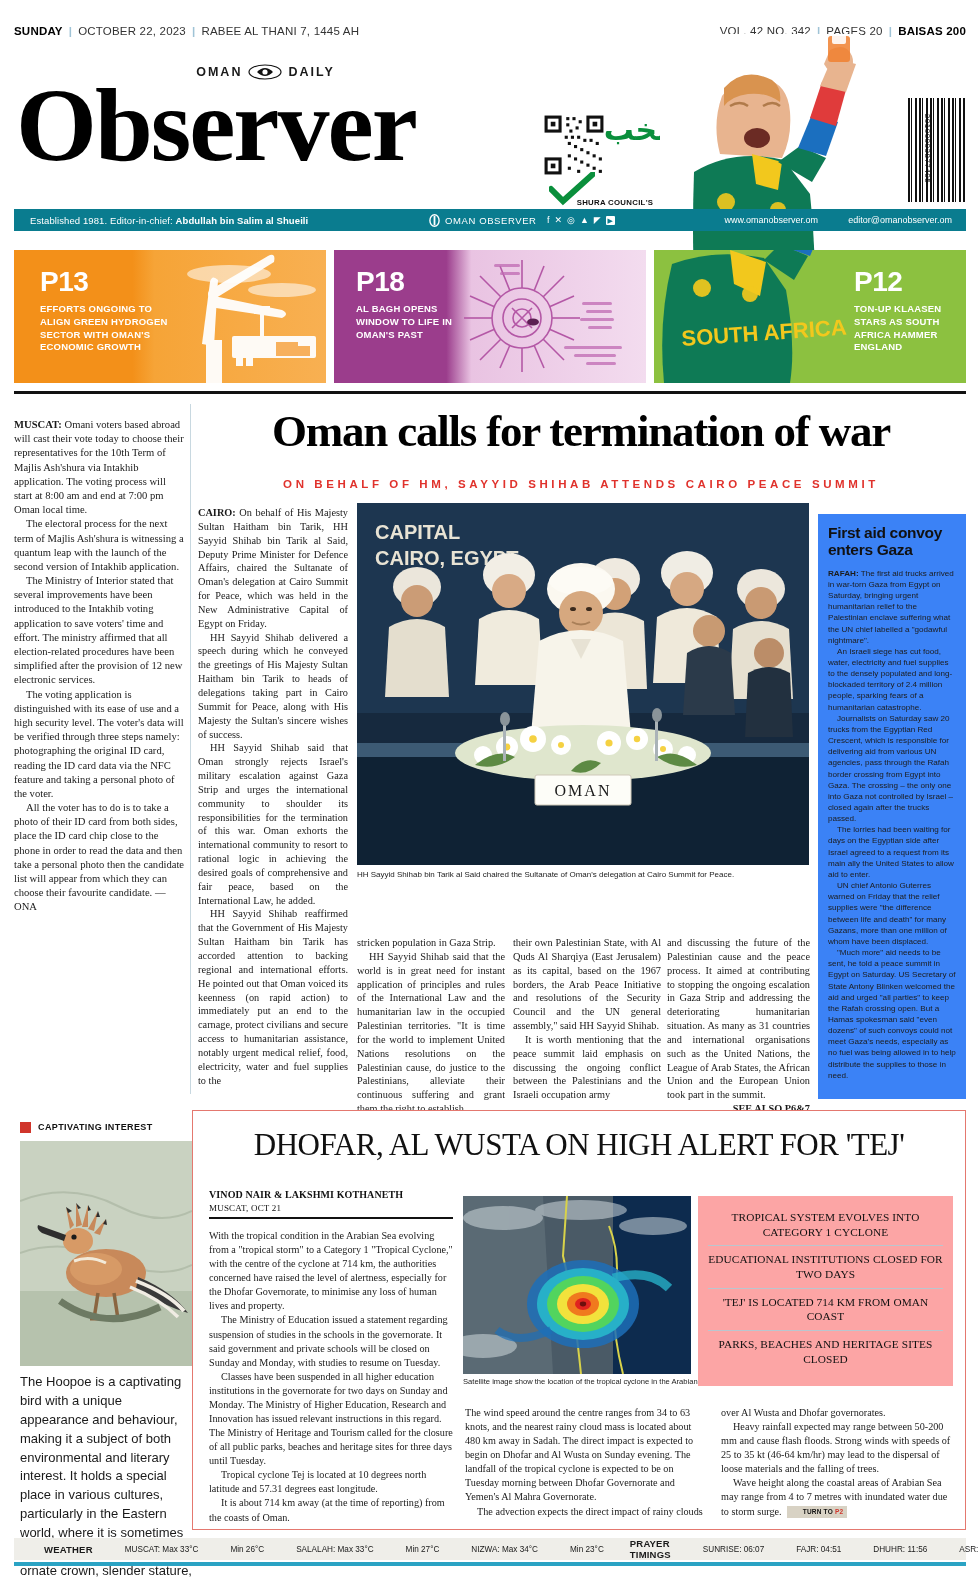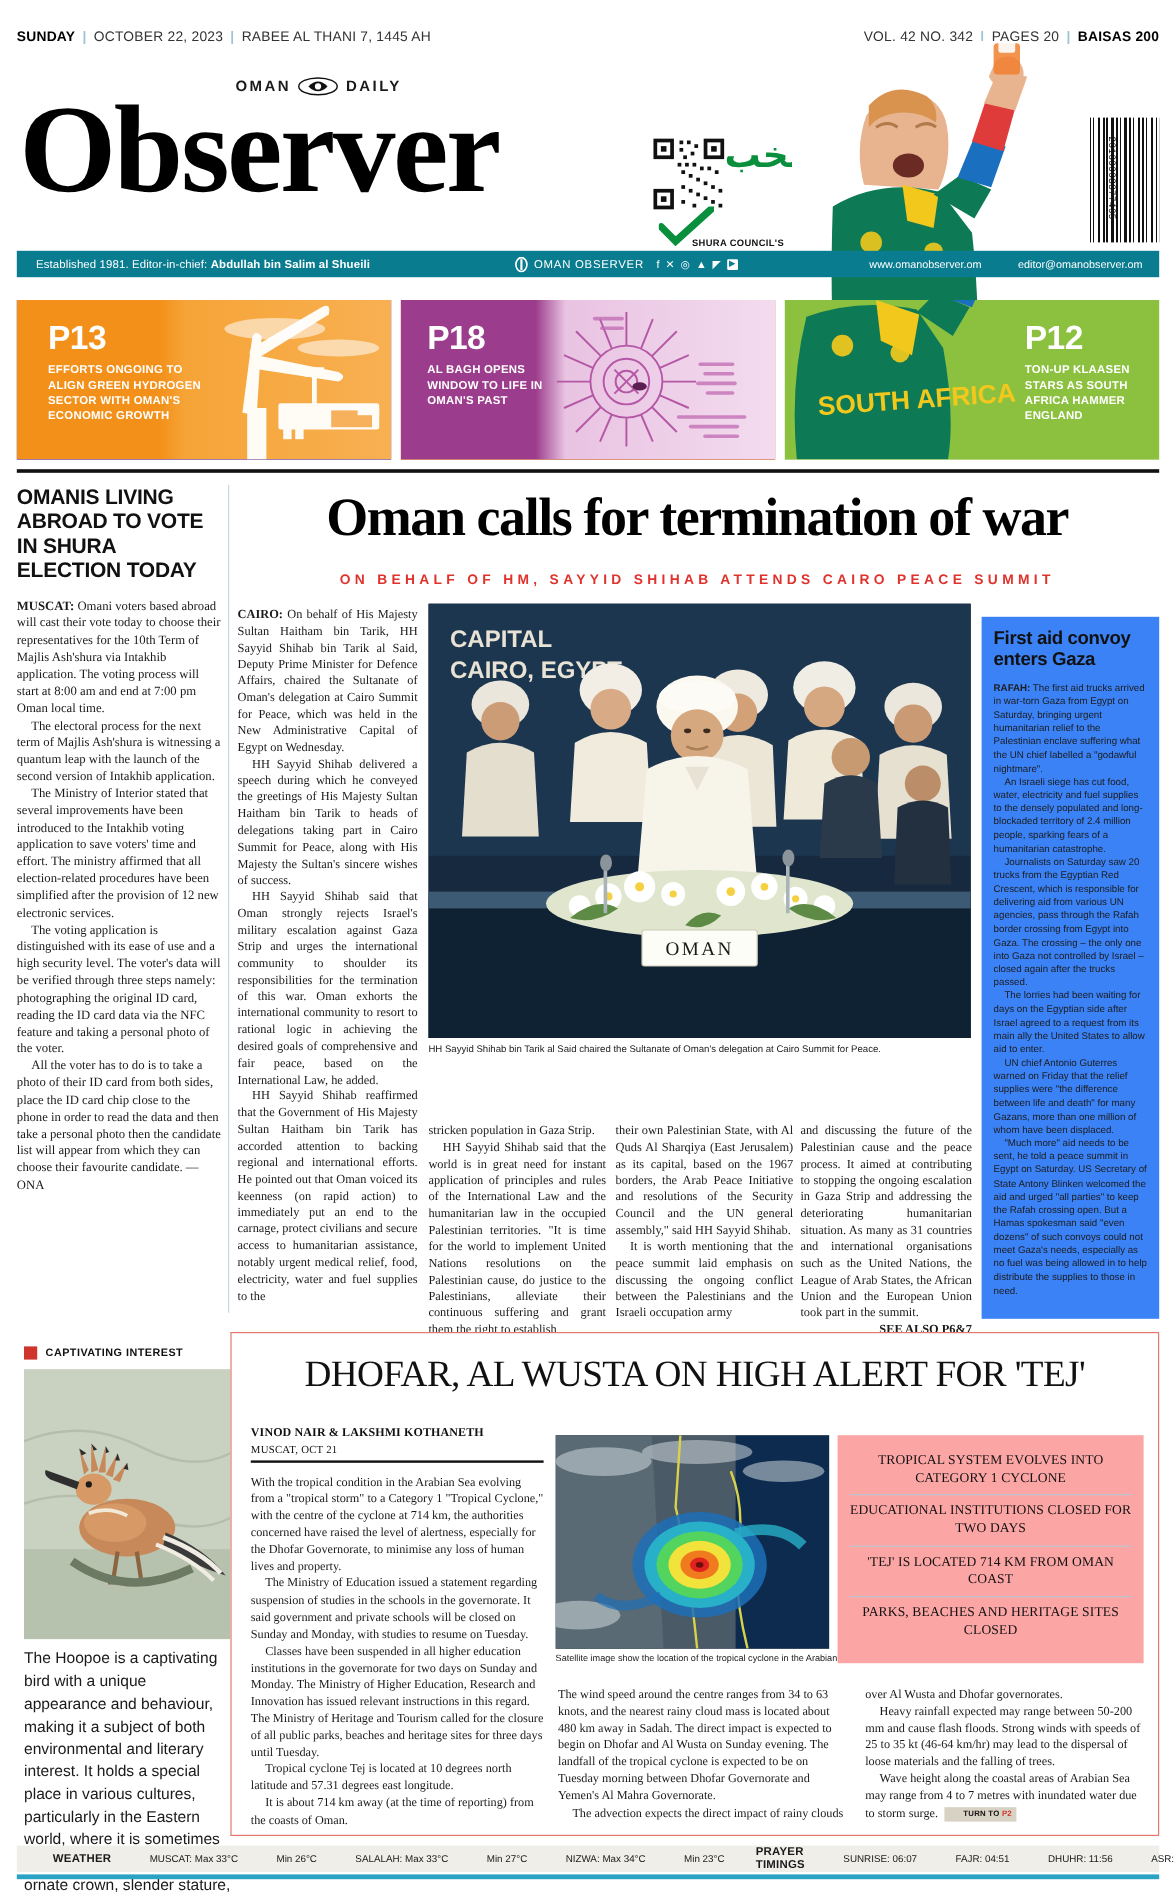--- a/index.html
+++ b/index.html
@@ -78,23 +78,23 @@
   .tealbar .socials .sq { background:#fff; color:#0a7c8f; width:9px; height:9px; display:inline-block; border-radius:1px; text-align:center; line-height:9px; font-size:7px; }
   .tealbar .web { position: absolute; right: 148px; font-size: 9px; }
   .tealbar .mail { position: absolute; right: 14px; font-size: 9px; }
 
   
   .promos { position: absolute; left: 14px; top: 250px; width: 952px; height: 133px; display: flex; gap: 8px; }
   .promo { position: relative; width: 312px; height: 133px; overflow: hidden; }
   .promo .txt { position: absolute; top: 18px; z-index: 3; color: #fff; }
   .promo .pn { font-size: 28px; font-weight: bold; line-height: 1; letter-spacing: -.5px; }
   .promo .pd { margin-top: 7px; font-size: 9.5px; font-weight: bold; line-height: 1.35; letter-spacing: .2px; text-transform: uppercase; }
-  .promo.orange { background: #4c1d95; }
+  .promo.orange { background: #d946ef; }
   .promo.orange .txt { left: 26px; width: 135px; }
-  .promo.purple { background: #c2410c; }
+  .promo.purple { background: #404040; }
   .promo.purple .txt { left: 22px; width: 120px; }
   .promo.green { background: #8cc140; }
   .promo.green .txt { left: 200px; width: 105px; }
   .promo .art { position: absolute; inset: 0; z-index: 1; }
 
   
   .rule-thick { position: absolute; left: 14px; top: 391px; width: 952px; height: 3px; background: #111; }
 
   
   .leftcol { position: absolute; left: 14px; top: 404px; width: 172px; }
@@ -467,21 +467,20 @@
       <div class="txt">
         <div class="pn">P12</div>
         <div class="pd">TON-UP KLAASEN STARS AS SOUTH AFRICA HAMMER ENGLAND</div>
       </div>
     </div>
   </div>
 
   <div class="rule-thick"></div>
 
   <div class="leftcol">
-    <div class="lead-head">OMANIS LIVING ABROAD TO VOTE IN SHURA ELECTION TODAY</div>
     <div class="lead-body">
       <p><b>MUSCAT:</b> <span>Omani voters based abroad will cast their vote today to choose their representatives for the 10th Term of Majlis Ash'shura via Intakhib application. The voting process will start at 8:00 am and end at 7:00 pm Oman local time.</span></p>
       <p>The electoral process for the next term of Majlis Ash'shura is witnessing a quantum leap with the launch of the second version of Intakhib application.</p>
       <p>The Ministry of Interior stated that several improvements have been introduced to the Intakhib voting application to save voters' time and effort. The ministry affirmed that all election-related procedures have been simplified after the provision of 12 new electronic services.</p>
       <p>The voting application is distinguished with its ease of use and a high security level. The voter's data will be verified through three steps namely: photographing the original ID card, reading the ID card data via the NFC feature and taking a personal photo of the voter.</p>
       <p>All the voter has to do is to take a photo of their ID card from both sides, place the ID card chip close to the phone in order to read the data and then take a personal photo then the candidate list will appear from which they can choose their favourite candidate. — ONA</p>
     </div>
   </div>
   <div class="vdiv"></div>
 
@@ -628,21 +627,21 @@
         <rect x="298" y="214" width="3" height="44" fill="#aab3b8"></rect>
         <ellipse cx="300" cy="212" rx="5" ry="7" fill="#8a949a"></ellipse>
         <rect x="146" y="218" width="3" height="40" fill="#aab3b8"></rect>
         <ellipse cx="148" cy="216" rx="5" ry="7" fill="#8a949a"></ellipse>
       </g>
     </svg>
   </div>
   <div class="photocap">HH Sayyid Shihab bin Tarik al Said chaired the Sultanate of Oman's delegation at Cairo Summit for Peace.</div>
 
   <div class="bodycol" id="c1">
-    <p><b>CAIRO:</b> <span>On behalf of His Majesty Sultan Haitham bin Tarik, HH Sayyid Shihab bin Tarik al Said, Deputy Prime Minister for Defence Affairs, chaired the Sultanate of Oman's delegation at Cairo Summit for Peace, which was held in the New Administrative Capital of Egypt on Wednesday.</span></p>
+    <p><b>CAIRO:</b> <span>On behalf of His Majesty Sultan Haitham bin Tarik, HH Sayyid Shihab bin Tarik al Said, Deputy Prime Minister for Defence Affairs, chaired the Sultanate of Oman's delegation at Cairo Summit for Peace, which was held in the New Administrative Capital of Egypt on Friday.</span></p>
     <p>HH Sayyid Shihab delivered a speech during which he conveyed the greetings of His Majesty Sultan Haitham bin Tarik to heads of delegations taking part in Cairo Summit for Peace, along with His Majesty the Sultan's sincere wishes of success.</p>
     <p>HH Sayyid Shihab said that Oman strongly rejects Israel's military escalation against Gaza Strip and urges the international community to shoulder its responsibilities for the termination of this war. Oman exhorts the international community to resort to rational logic in achieving the desired goals of comprehensive and fair peace, based on the International Law, he added.</p>
     <p>HH Sayyid Shihab reaffirmed that the Government of His Majesty Sultan Haitham bin Tarik has accorded attention to backing regional and international efforts. He pointed out that Oman voiced its keenness (on rapid action) to immediately put an end to the carnage, protect civilians and secure access to humanitarian assistance, notably urgent medical relief, food, electricity, water and fuel supplies to the</p>
   </div>
   <div class="bodycol" id="c2">
     <p>stricken population in Gaza Strip.</p>
     <p>HH Sayyid Shihab said that the world is in great need for instant application of principles and rules of the International Law and the humanitarian law in the occupied Palestinian territories. "It is time for the world to implement United Nations resolutions on the Palestinian cause, do justice to the Palestinians, alleviate their continuous suffering and grant them the right to establish</p>
   </div>
   <div class="bodycol" id="c3">
     <p>their own Palestinian State, with Al Quds Al Sharqiya (East Jerusalem) as its capital, based on the 1967 borders, the Arab Peace Initiative and resolutions of the Security Council and the UN general assembly," said HH Sayyid Shihab.</p>

